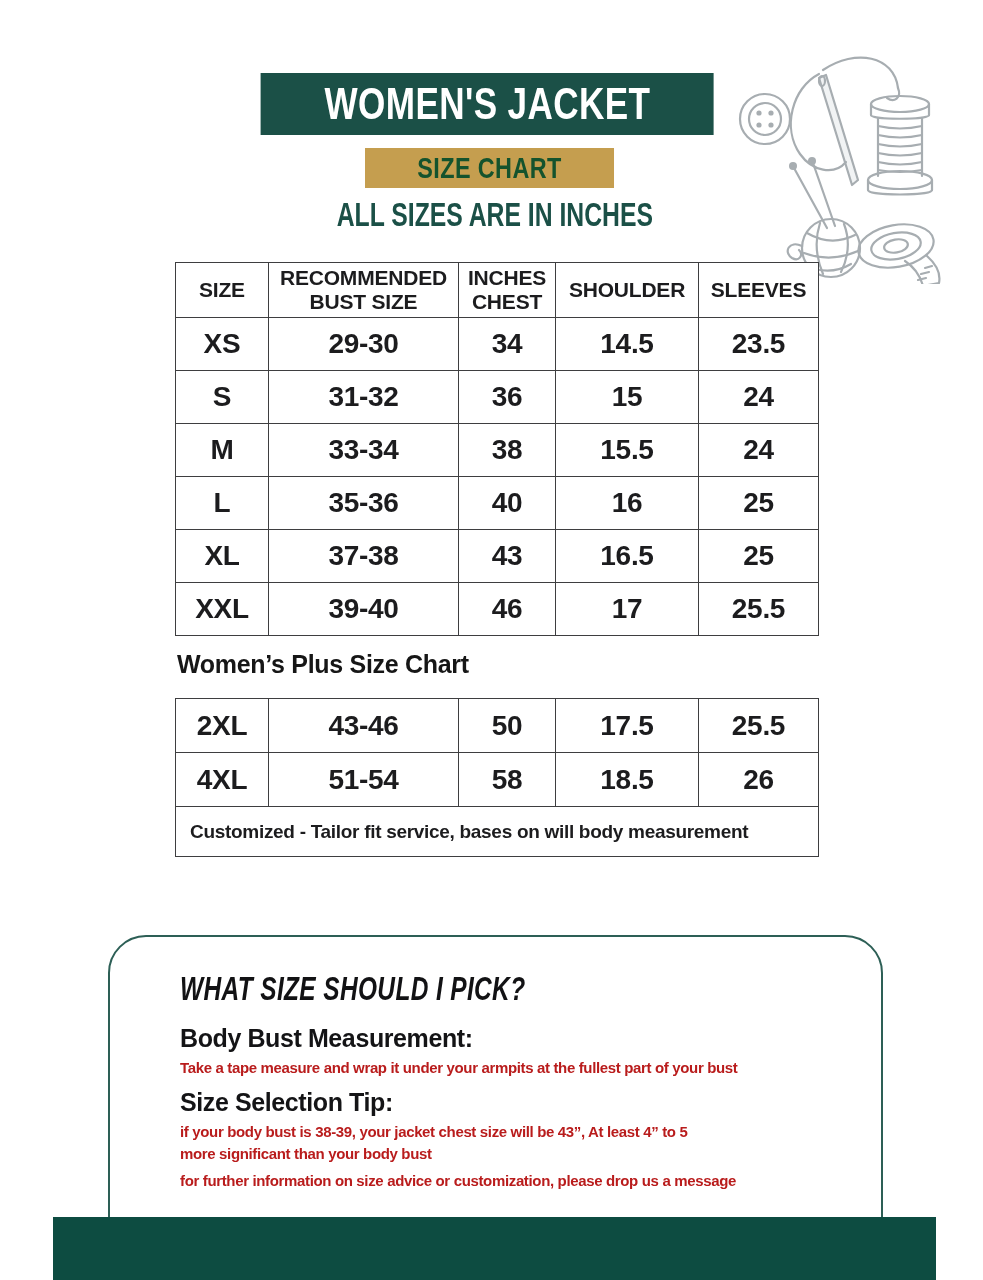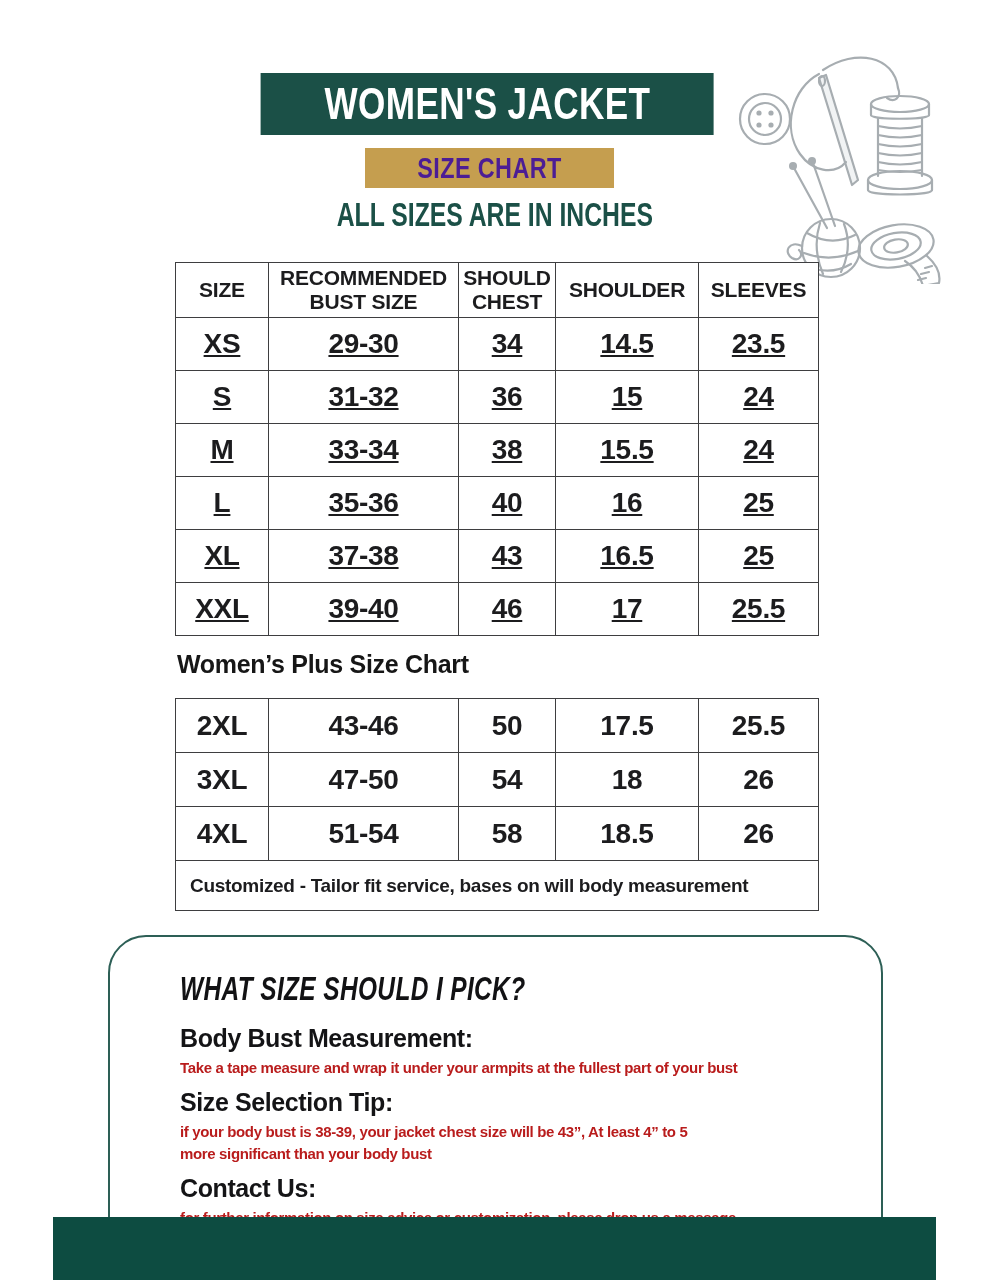--- a/index.html
+++ b/index.html
@@ -12,42 +12,42 @@
   .condensed { display:inline-block; transform:scaleX(0.78); transform-origin:center; white-space:nowrap; }
 
   
   .badge-title {
     position:absolute; top:73px; left:50%; transform:translateX(-51%);
     background:#1b5047; color:#ffffff; height:62px; line-height:62px; padding:0 18px;
   }
   .badge-title .condensed { font-size:45px; font-weight:bold; letter-spacing:0.5px; }
   .badge-subtitle {
     position:absolute; top:148px; left:50%; transform:translateX(-51%);
-    background:#c59e4f; color:#4c1d95; height:40px; line-height:40px; padding:0 32px;
+    background:#c59e4f; color:#14532d; height:40px; line-height:40px; padding:0 32px;
   }
   .badge-subtitle .condensed { font-size:30px; font-weight:bold; letter-spacing:0.5px; }
   .tagline {
     position:absolute; top:196px; left:0; width:983px; text-align:center;
     color:#1b5047; font-size:33px; font-weight:bold;
   }
   .tagline .condensed { transform:scaleX(0.75); }
 
   
   .illustration { position:absolute; top:56px; right:28px; width:218px; height:228px; }
 
   
   .main-table-wrap  { position:absolute; left:172px; top:262px; }
   .plus-table-wrap  { position:absolute; left:172px; top:698px; }
   table { width:643px; border-collapse:collapse; table-layout:fixed; }
   th, td {
     border:1.5px solid #3e3e40; text-align:center; vertical-align:middle;
     color:#1c1c1e; background:#ffffff;
   }
   th { height:55px; font-size:21px; font-weight:bold; line-height:1.12; letter-spacing:-0.2px; }
-  .main-table td { height:53px;text-decoration:underline; }
+  .main-table td { height:53px; }
   .plus-table td { height:54px; }
   td { font-size:28px; font-weight:bold; letter-spacing:-0.3px; }
   td.note-cell {
     height:50px; font-size:19px; font-weight:bold; text-align:left;
     padding-left:14px; letter-spacing:-0.3px;
   }
   .plus-heading {
     position:absolute; left:174px; top:650px;
     font-size:25px; font-weight:bold; color:#161616; letter-spacing:-0.3px;
   }
@@ -139,21 +139,21 @@
           <col style="width:93px">
           <col style="width:190px">
           <col style="width:97px">
           <col style="width:143px">
           <col style="width:120px">
         </colgroup>
       <tbody>
           <tr>
         <th>SIZE</th>
         <th>RECOMMENDED BUST SIZE</th>
-        <th>SHOULD CHEST</th>
+        <th>INCHES CHEST</th>
         <th>SHOULDER</th>
         <th>SLEEVES</th>
       </tr>
       <tr>
         <td>XS</td>
         <td>29-30</td>
         <td>34</td>
         <td>14.5</td>
         <td>23.5</td>
       </tr>
@@ -209,27 +209,20 @@
         </colgroup>
       <tbody>
           <tr>
         <td>2XL</td>
         <td>43-46</td>
         <td>50</td>
         <td>17.5</td>
         <td>25.5</td>
       </tr>
       <tr>
-        <td>3XL</td>
-        <td>47-50</td>
-        <td>54</td>
-        <td>18</td>
-        <td>26</td>
-      </tr>
-      <tr>
         <td>4XL</td>
         <td>51-54</td>
         <td>58</td>
         <td>18.5</td>
         <td>26</td>
       </tr>
       <tr>
         <td class="note-cell" colspan="5">Customized - Tailor fit service, bases on will body measurement</td>
       </tr>
     </tbody>
@@ -238,19 +231,18 @@
 
   <div class="info-box">
     <div class="info-heading">
       <span class="condensed">WHAT SIZE SHOULD I PICK?</span>
     </div>
     <div class="section-title mt1">Body Bust Measurement:</div>
     <div class="section-body mt2">Take a tape measure and wrap it under your armpits at the fullest part of your bust</div>
     <div class="section-title mt3">Size Selection Tip:</div>
     <div class="section-body mt2">if your body bust is 38-39, your jacket chest size will be 43”, At least 4” to 5
 more significant than your body bust</div>
-    <div class="section-title mt3">Contact Us:</div>
     <div class="section-body mt2">for further information on size advice or customization, please drop us a message</div>
   </div>
 
   <div class="footer-bar"></div>
 
 </div>
 
 </body></html>

